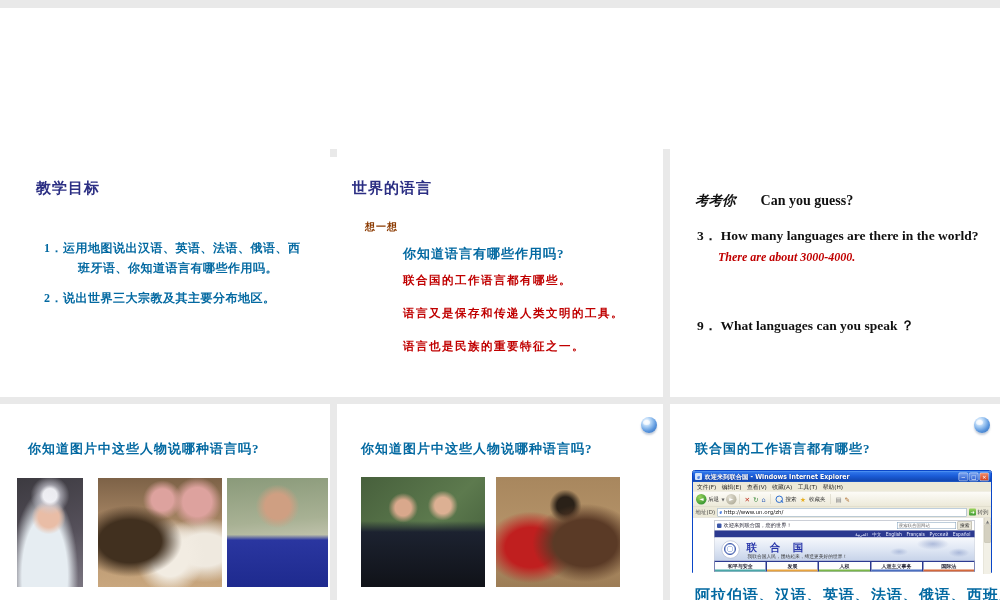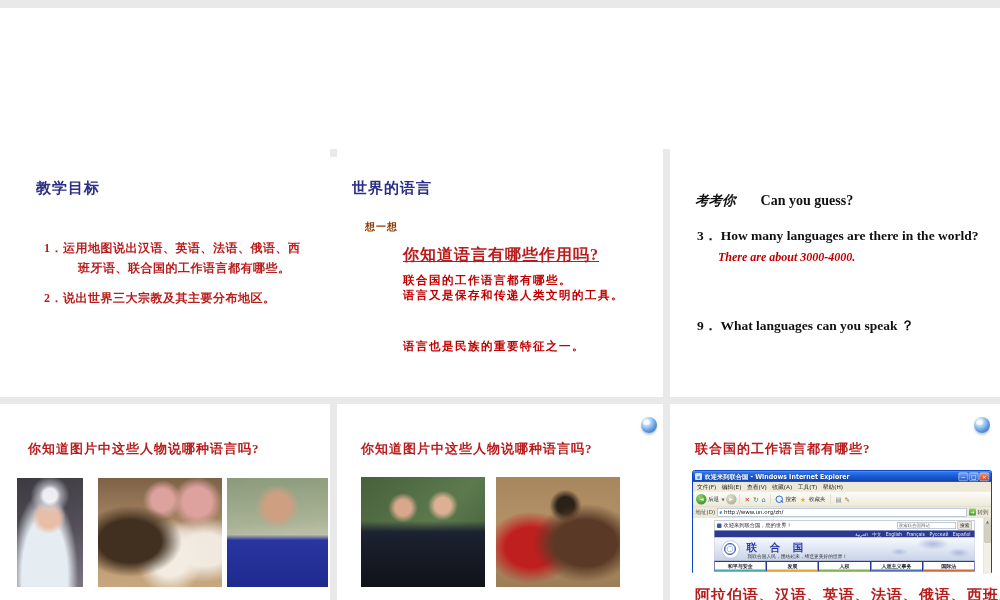--- a/index.html
+++ b/index.html
@@ -2,27 +2,27 @@
 <html><head>
 <meta charset="utf-8">
 <style>
   html,body{margin:0;padding:0;background:#ffffff;}
   #stage{position:relative;width:1000px;height:600px;overflow:hidden;background:#fff;
          font-family:"DejaVu Sans","Liberation Sans",sans-serif;}
   .gutter{position:absolute;background:#e9e9e9;}
   .slide{position:absolute;background:#ffffff;}
   .slide-title-navy{position:absolute;font-family:"Liberation Sans",sans-serif;
       font-weight:bold;font-size:15px;color:#2b2e83;letter-spacing:1px;white-space:nowrap;}
-  .kai{font-family:"Liberation Serif",serif;font-weight:bold;color:#b91c1c;}
+  .kai{font-family:"Liberation Serif",serif;font-weight:bold;color:#0369a1;}
   .body-line{position:absolute;white-space:nowrap;}
   
   .s1-p{font-size:12px;letter-spacing:.5px;}
   
   .think{font-size:10px;color:#8b3a00;letter-spacing:1px;}
-  .q-black{font-size:16px;letter-spacing:1px;text-decoration:underline;}
+  .q-black{font-size:13px;letter-spacing:1px;}
   .red-line{font-size:11.5px;color:#c00000;letter-spacing:1.5px;}
   
   .eng{font-family:"Liberation Serif",serif;font-weight:bold;color:#111;}
   .h-cn{font-style:italic;font-size:13.5px;}
   .h-en{font-size:14px;}
   .q-en{font-size:13.5px;}
   .a-red{font-size:12px;color:#c00000;font-style:italic;}
   
   .pic-title{font-size:13px;letter-spacing:1px;}
   
@@ -143,30 +143,30 @@
 <div id="stage">
 
   <div class="gutter" style="left:0;top:149;width:1000px;height:8px;"></div>
   <div class="gutter" style="left:0;top:397px;width:1000px;height:7px;"></div>
   <div class="gutter" style="left:330px;top:149px;width:7px;height:451px;"></div>
   <div class="gutter" style="left:663px;top:149px;width:7px;height:451px;"></div>
 
   <div class="slide" style="left:16px;top:157px;width:330px;height:240px;">
     <div class="slide-title-navy" style="left:20px;top:22px;">教学目标</div>
     <div class="body-line kai s1-p" style="left:28px;top:83px;">1．运用地图说出汉语、英语、法语、俄语、西</div>
-    <div class="body-line kai s1-p" style="left:62px;top:103px;">班牙语、联合国的工作语言都有哪些。</div>
+    <div class="body-line kai s1-p" style="left:62px;top:103px;">班牙语、你知道语言有哪些作用吗。</div>
     <div class="body-line kai s1-p" style="left:28px;top:133px;">2．说出世界三大宗教及其主要分布地区。</div>
   </div>
 
   <div class="slide" style="left:337px;top:157px;width:326px;height:240px;">
     <div class="slide-title-navy" style="left:15px;top:22px;">世界的语言</div>
     <div class="body-line kai think" style="left:28px;top:63px;">想一想</div>
     <div class="body-line kai q-black" style="left:66px;top:88px;">你知道语言有哪些作用吗?</div>
     <div class="body-line kai red-line" style="left:66px;top:116px;">联合国的工作语言都有哪些。</div>
-    <div class="body-line kai red-line" style="left:66px;top:131px;">语言又是保存和传递人类文明的工具。</div>
+    <div class="body-line kai red-line" style="left:66px;top:149px;">语言又是保存和传递人类文明的工具。</div>
     <div class="body-line kai red-line" style="left:66px;top:182px;">语言也是民族的重要特征之一。</div>
   </div>
 
   <div class="slide" style="left:670px;top:157px;width:330px;height:240px;">
     <div class="body-line" style="left:25px;top:33px;">
       <span class="eng h-cn">考考你</span>
       <span class="eng h-en" style="margin-left:20px;">Can you guess?</span>
     </div>
     <div class="body-line eng q-en" style="left:27px;top:70px;">3． How many languages are there in the world?</div>
     <div class="body-line eng a-red" style="left:48px;top:93px;">There are about 3000-4000.</div>

